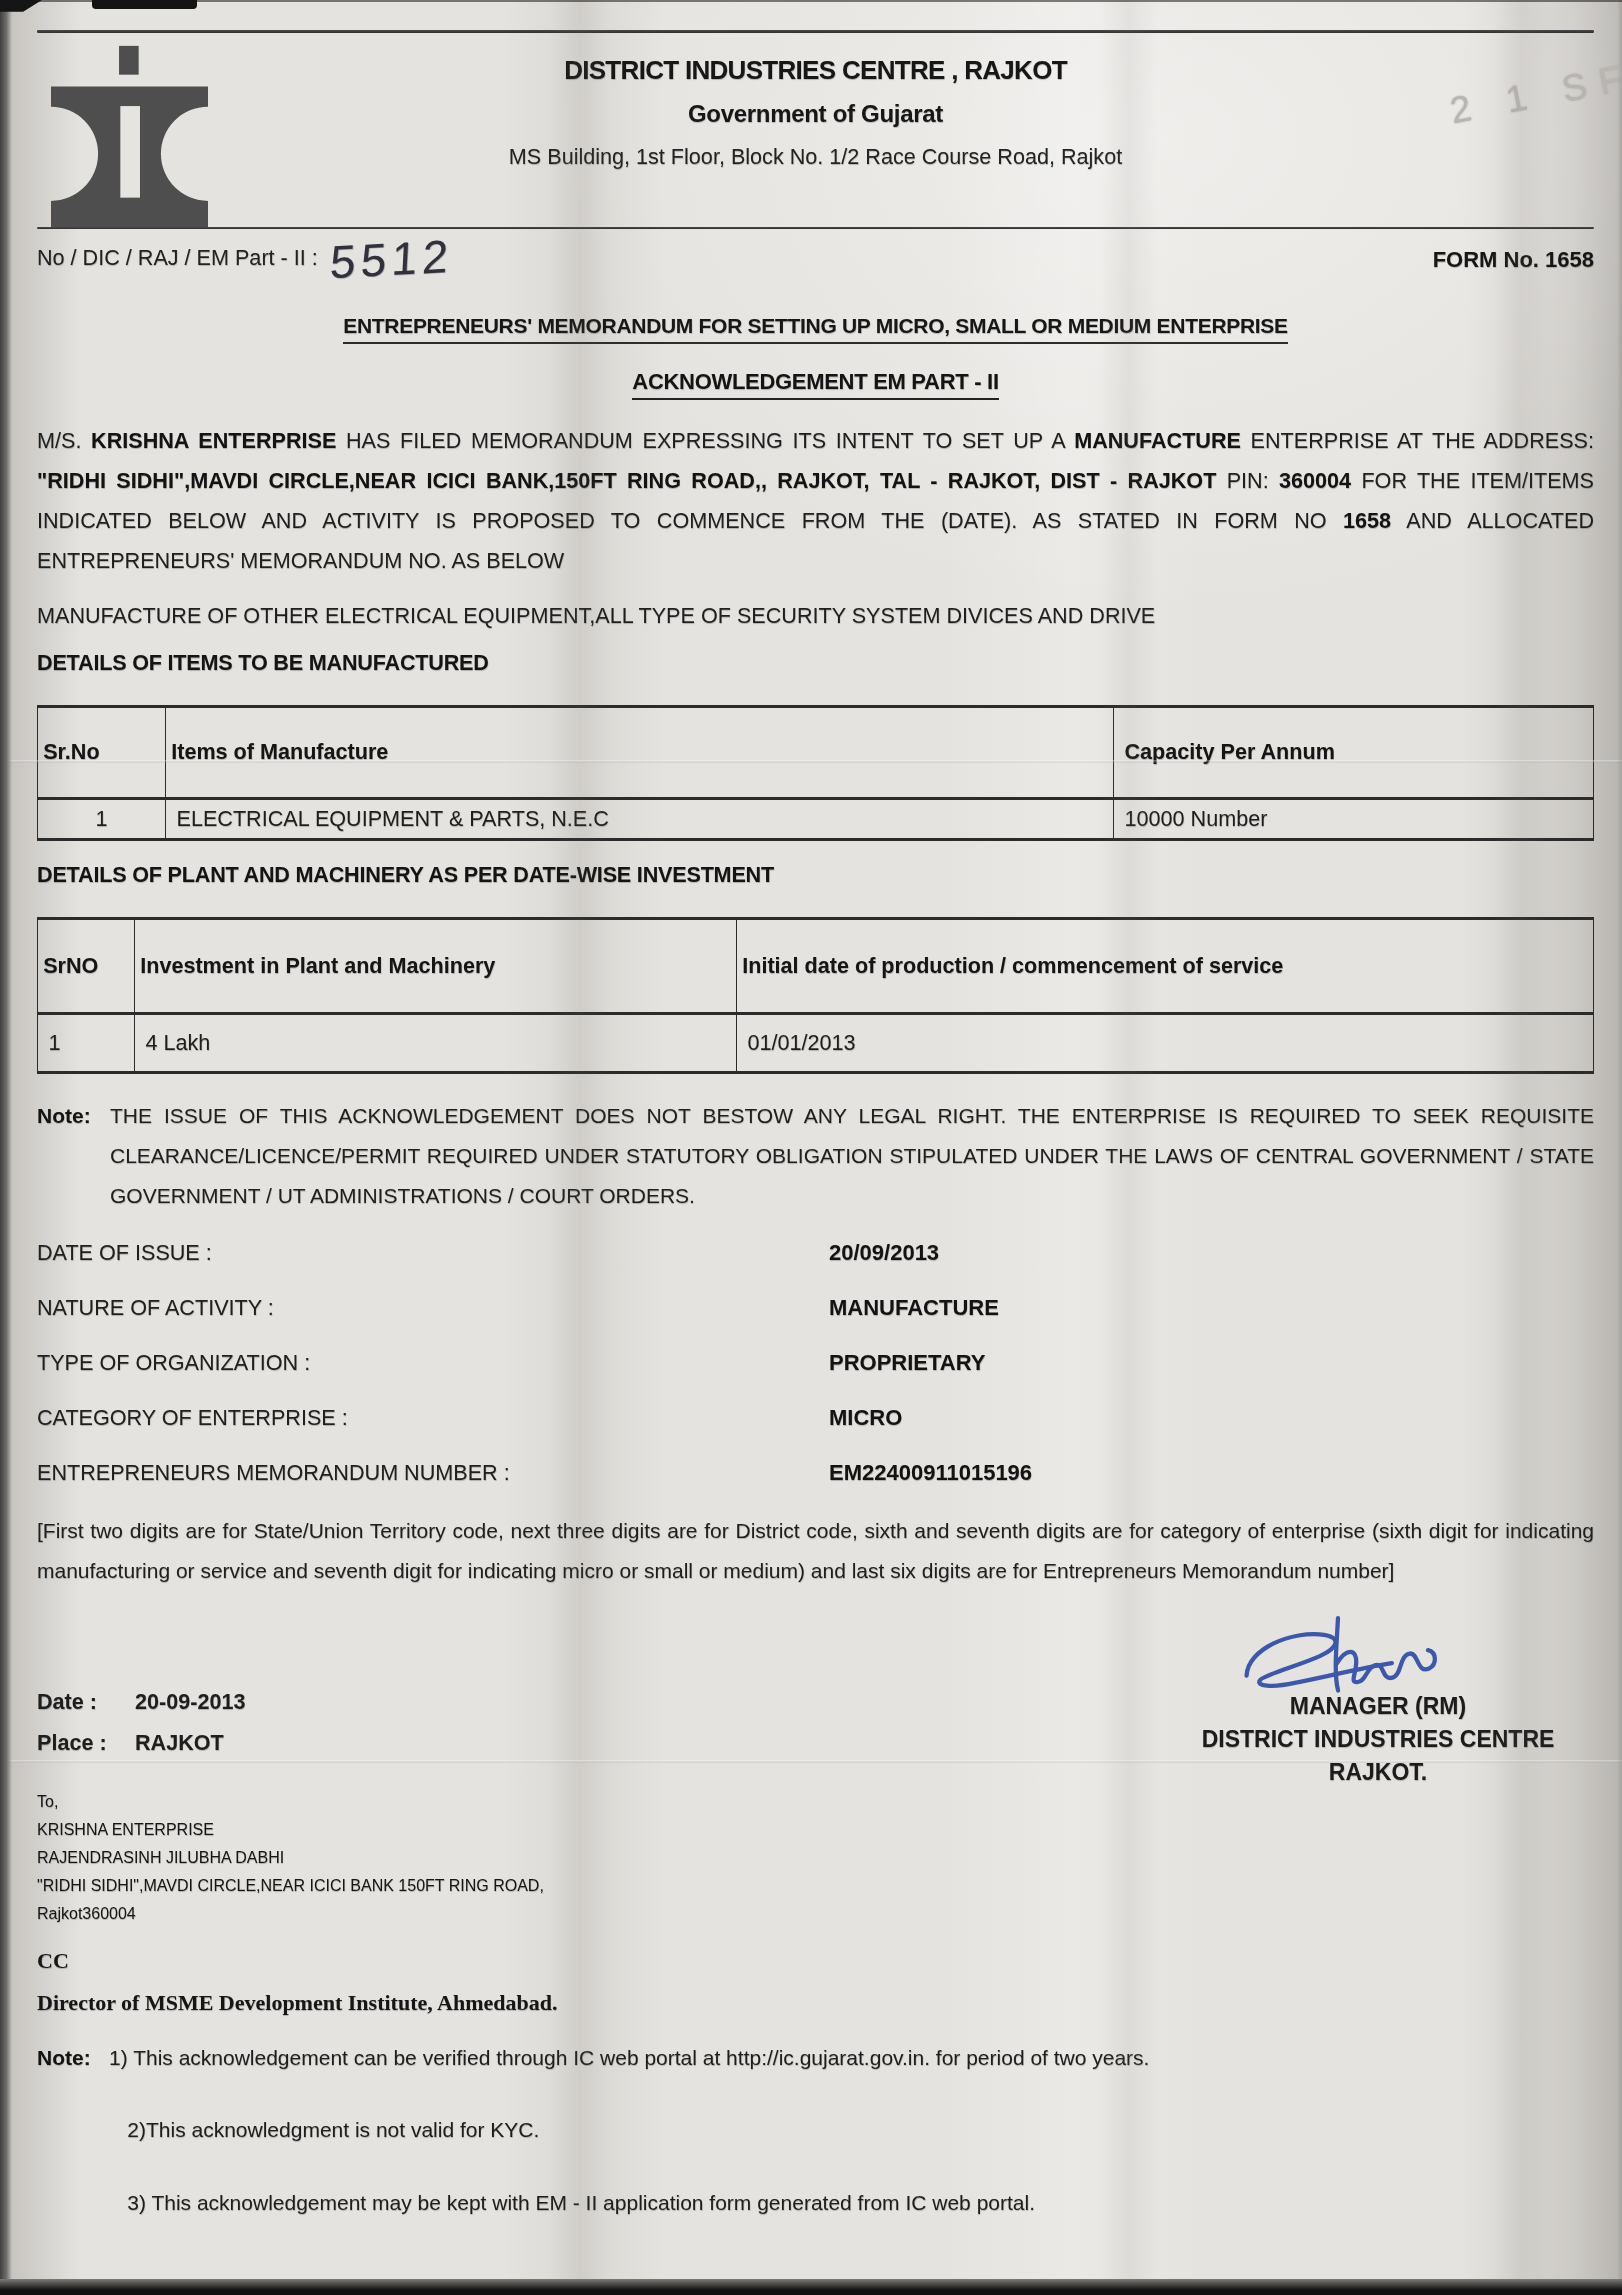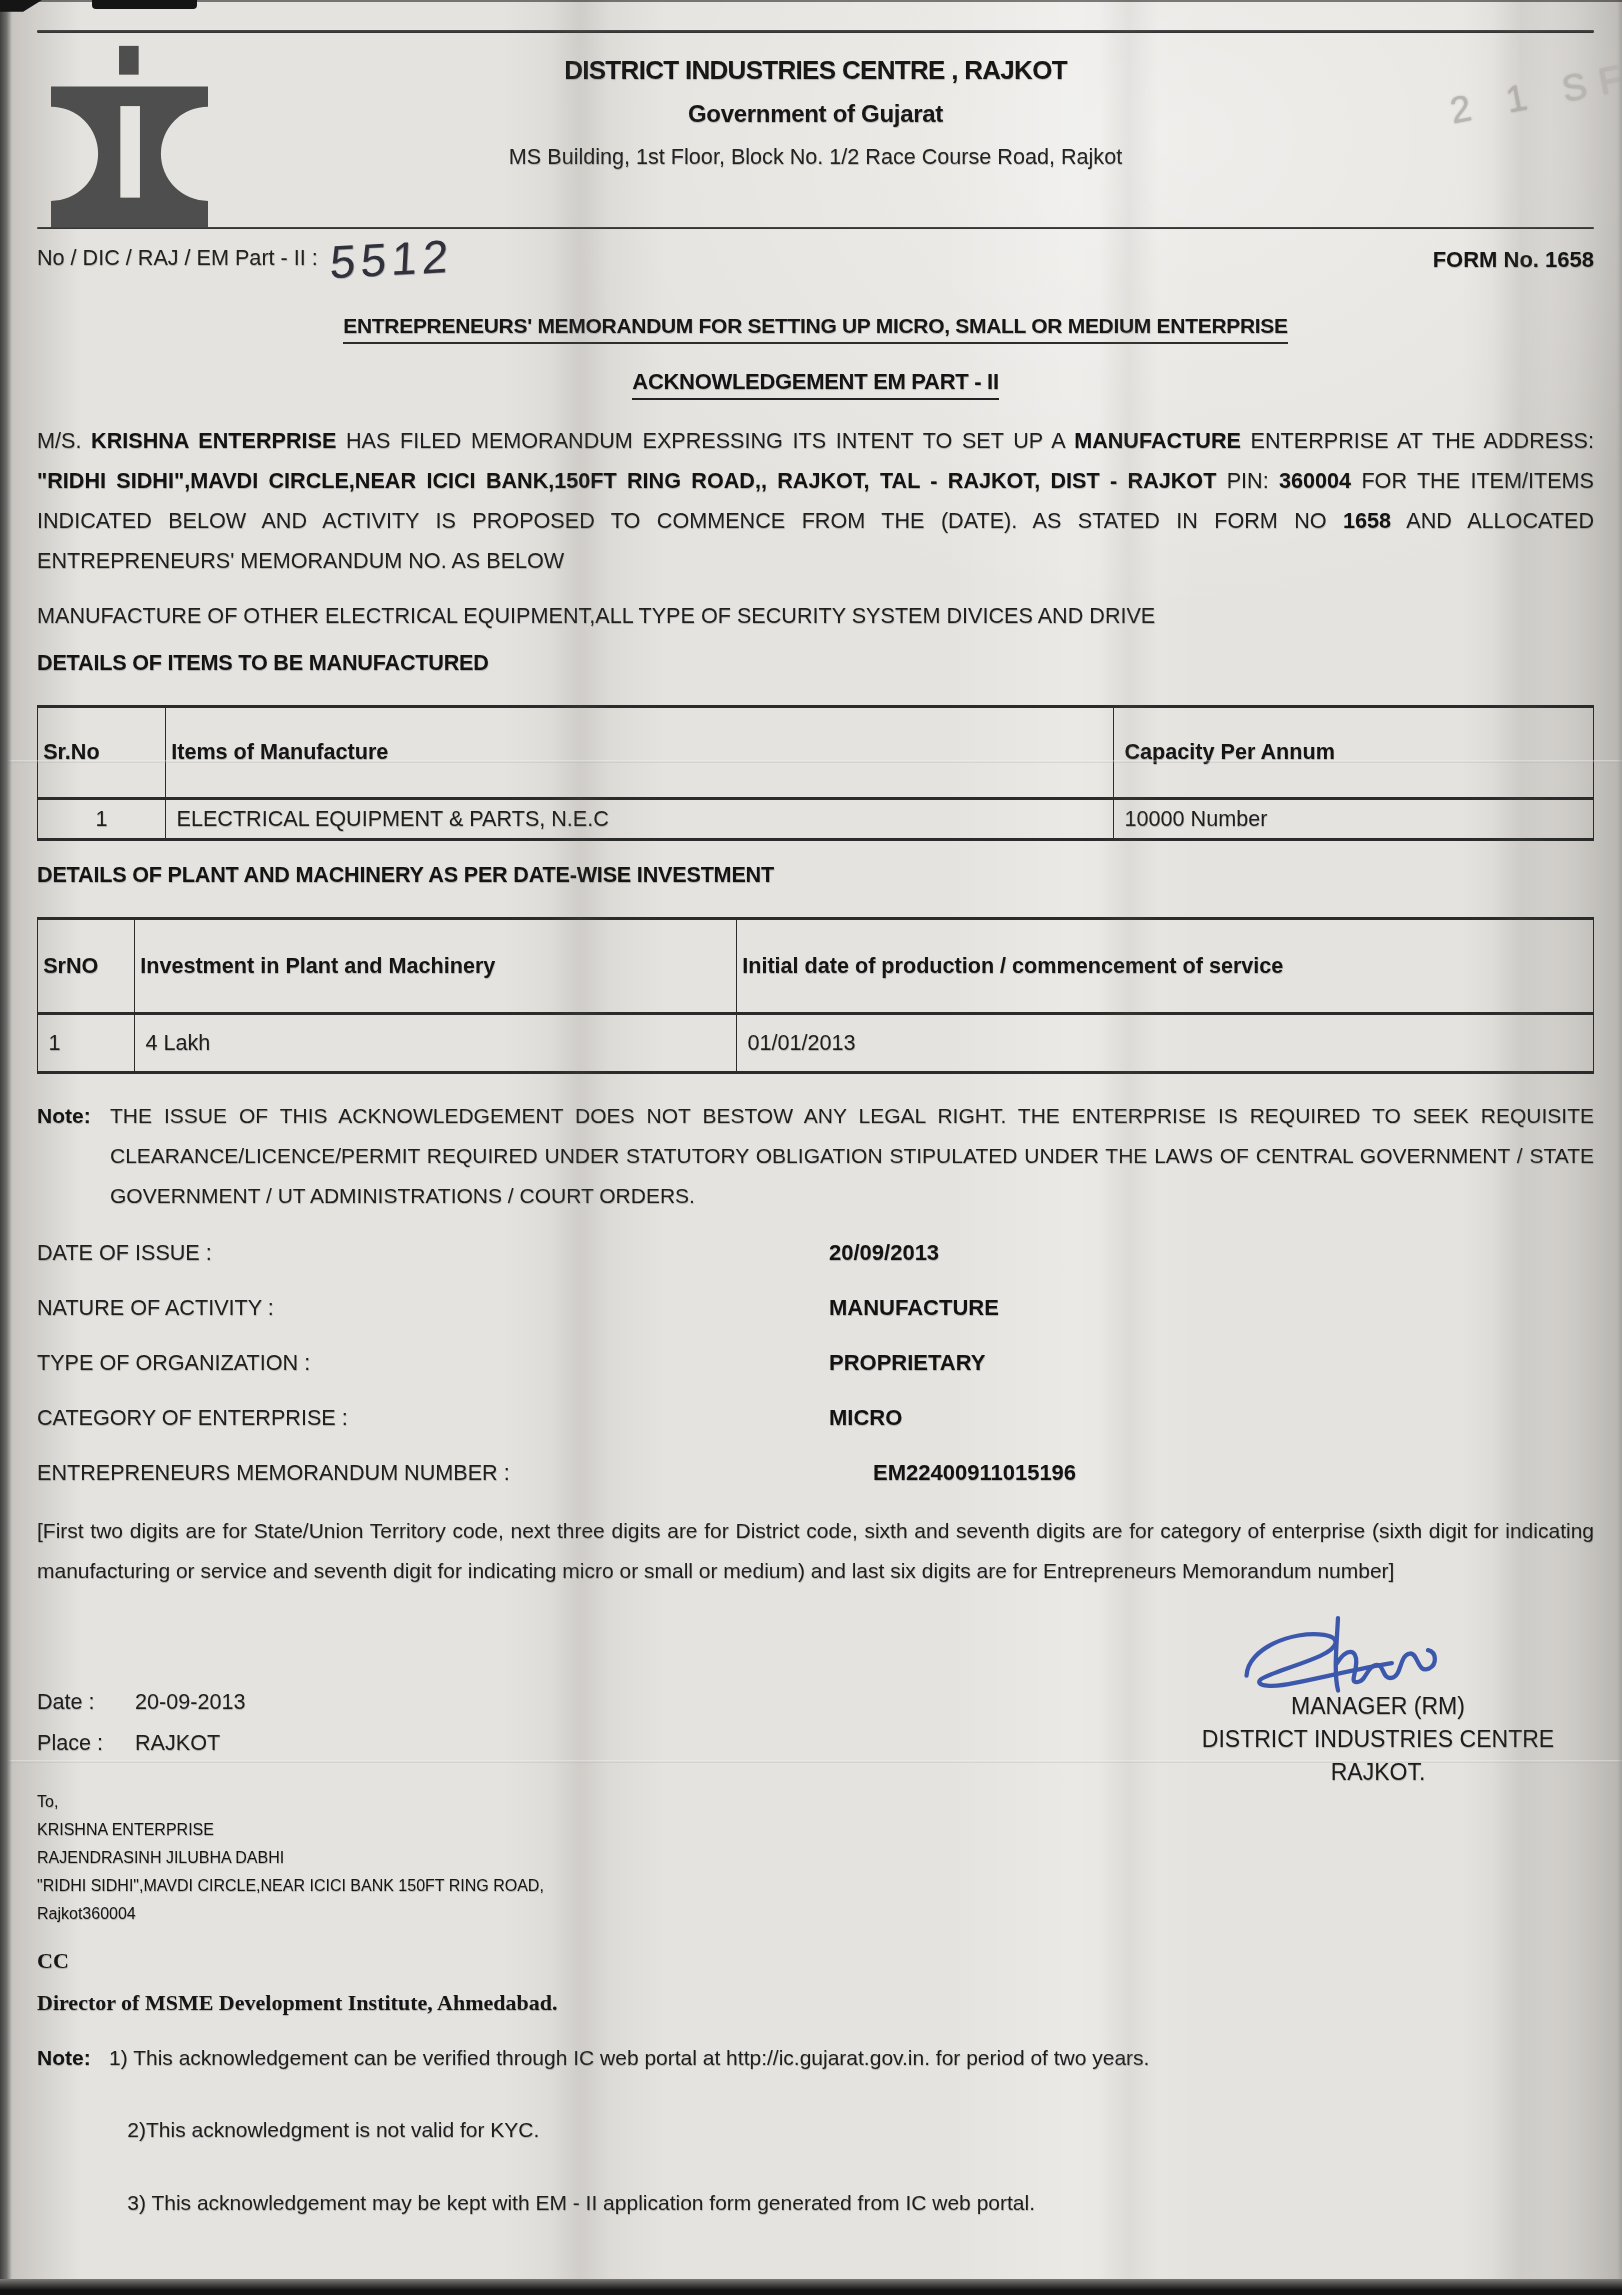--- a/index.html
+++ b/index.html
@@ -57,27 +57,27 @@
   .t2 tbody td{height:59px;}
   .tbl td.c{text-align:center;}
   .tbl td.pad, .tbl th.pad{padding-left:10.5px;}
   
   .legal{display:flex;margin-top:22px;font-size:21px;line-height:1.9;}
   .legal-label{width:73px;flex:none;font-weight:700;color:#141414;}
   .legal-text{flex:1;text-align:justify;color:#1f1f1f;}
   
   .kv{margin-top:25px;}
   .kv-row{display:grid;grid-template-columns:792px 1fr;margin-bottom:29px;}
-  .kv-row:last-child{margin-bottom:0;gap:44px;}
+  .kv-row:last-child{margin-bottom:0;}
   .kv-label{font-size:21.6px;color:#202020;}
   .kv-value{font-size:22px;font-weight:700;color:#131313;}
   
   .bracket{margin-top:25px;font-size:21px;line-height:1.9;text-align:justify;color:#1f1f1f;}
   
-  .sig-row{display:flex;justify-content:space-between;align-items:flex-start;}
+  .sig-row{display:flex;justify-content:space-between;align-items:flex-start;font-weight:bold;}
   .issue{margin-top:77px;font-size:21.6px;color:#1e1e1e;}
   .issue-line{display:grid;grid-template-columns:98px auto;margin-bottom:14.4px;}
   .sign-col{width:432px;text-align:center;}
   .sig-svg{width:216px;height:98px;margin:0 79px -22px 0;transform:rotate(-3deg);}
   .sig-line{font-size:23px;line-height:1.42;color:#1c1c1c;}
   
   .to-block{font-size:16px;font-weight:400;line-height:1.75;color:#161616;}
   .cc-block{margin-top:19.6px;font-size:22px;font-weight:700;color:#161616;font-family:Liberation Serif, serif;}
   .cc-line{margin-top:15.7px;}
   

